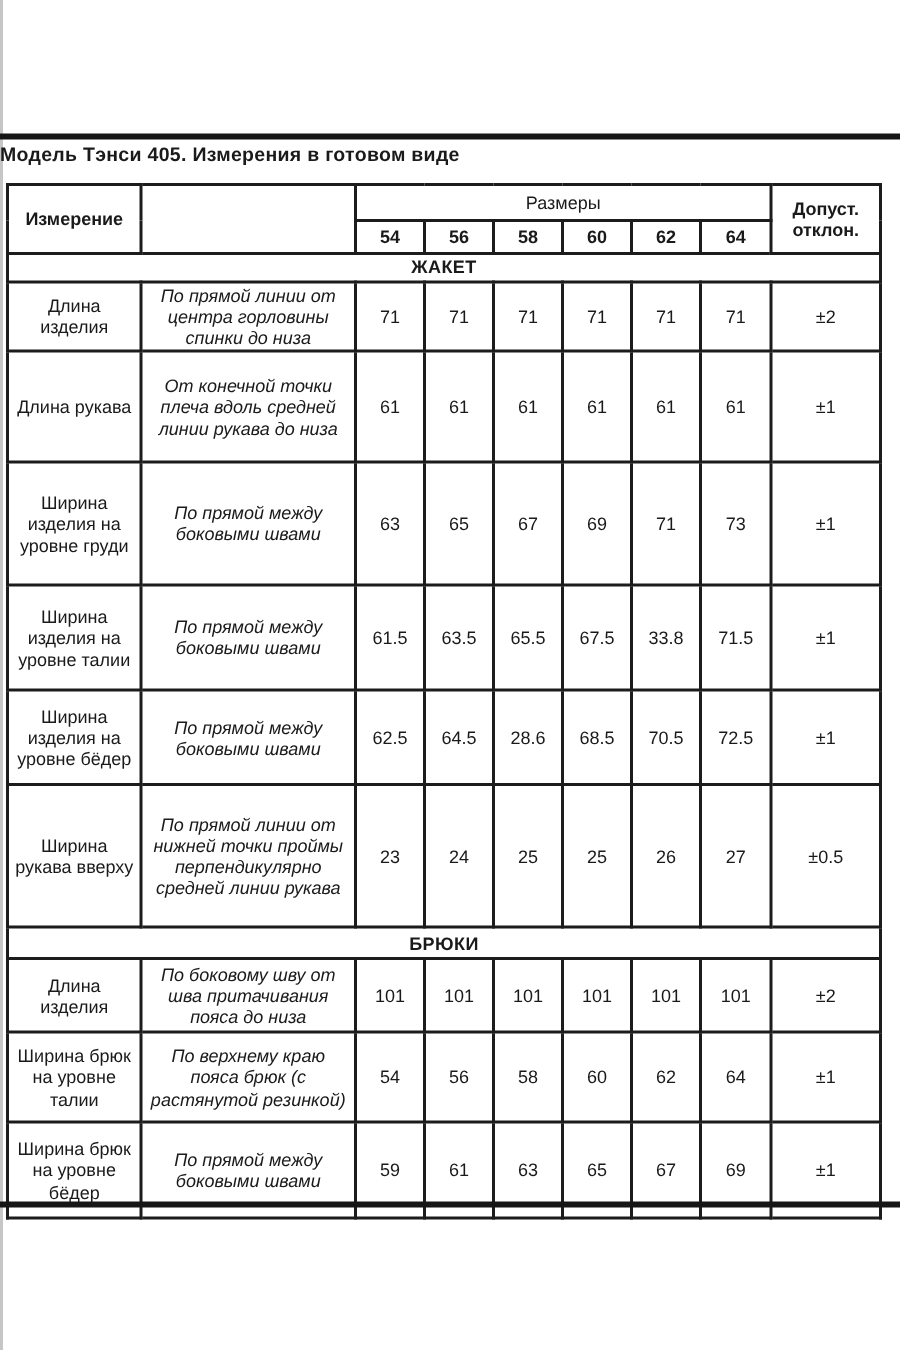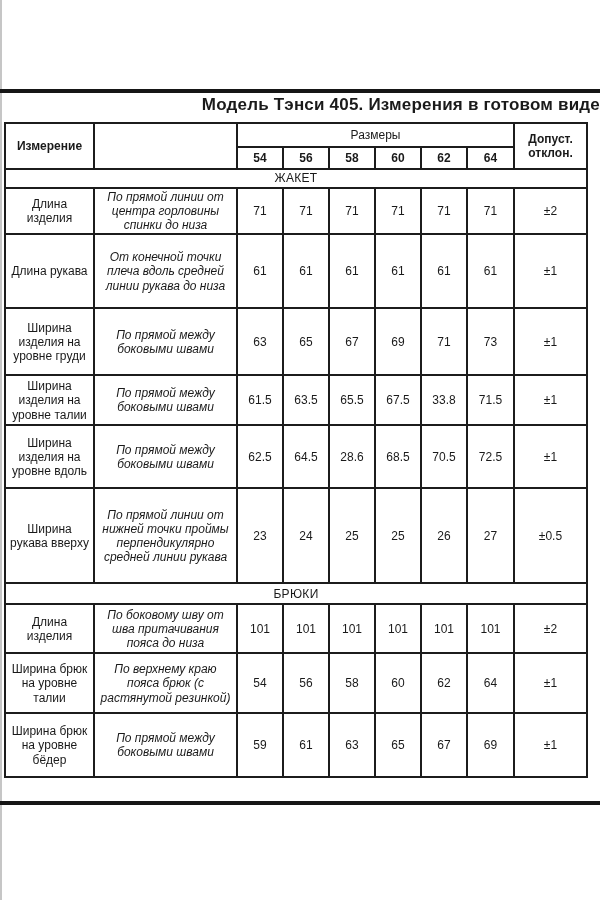--- a/index.html
+++ b/index.html
@@ -31,22 +31,22 @@
     height: 4px;
     background: #161616;
   }
   .rule.top { top: 89px; }
   .rule.bottom { top: 801px; }
   .doc-title {
     position: absolute;
     top: 95px;
     left: 0;
     width: 600px;
-    text-align: right;
-    font-size: 17px;
+    text-align: left;
+    font-size: 13px;
     font-weight: bold;
     letter-spacing: 0.2px;
   }
   table.meas {
     position: absolute;
     left: 4px;
     top: 122px;
     border-collapse: collapse;
     table-layout: fixed;
     width: 584px;
@@ -73,21 +73,21 @@
     font-weight: bold;
     font-size: 14px;
   }
   td.hdr-tol {
     font-weight: bold;
     font-size: 12px;
     text-align: left;
     padding-left: 6px;
   }
   td.section {
-    font-weight: normal;
+    font-weight: bold;
     font-size: 14px;
     letter-spacing: 0.3px;
   }
   td.mname {
     font-size: 12px;
   }
   td.method {
     font-style: italic;
     font-size: 12px;
   }
@@ -159,46 +159,46 @@
         <td class="method">От конечной точки плеча вдоль средней линии рукава до низа</td>
         <td class="val">61</td>
         <td class="val">61</td>
         <td class="val">61</td>
         <td class="val">61</td>
         <td class="val">61</td>
         <td class="val">61</td>
         <td class="tol">±1</td>
       </tr>
 
-      <tr style="height:67px">
+      <tr style="height:82px">
         <td class="mname">Ширина изделия на уровне груди</td>
         <td class="method">По прямой между боковыми швами</td>
         <td class="val">63</td>
         <td class="val">65</td>
         <td class="val">67</td>
         <td class="val">69</td>
         <td class="val">71</td>
         <td class="val">73</td>
         <td class="tol">±1</td>
       </tr>
 
-      <tr style="height:50px">
+      <tr style="height:70px">
         <td class="mname">Ширина изделия на уровне талии</td>
         <td class="method">По прямой между боковыми швами</td>
         <td class="val">61.5</td>
         <td class="val">63.5</td>
         <td class="val">65.5</td>
         <td class="val">67.5</td>
         <td class="val">33.8</td>
         <td class="val">71.5</td>
         <td class="tol">±1</td>
       </tr>
 
       <tr style="height:63px">
-        <td class="mname">Ширина изделия на уровне вдоль</td>
+        <td class="mname">Ширина изделия на уровне бёдер</td>
         <td class="method">По прямой между боковыми швами</td>
         <td class="val">62.5</td>
         <td class="val">64.5</td>
         <td class="val">28.6</td>
         <td class="val">68.5</td>
         <td class="val">70.5</td>
         <td class="val">72.5</td>
         <td class="tol">±1</td>
       </tr>
 

